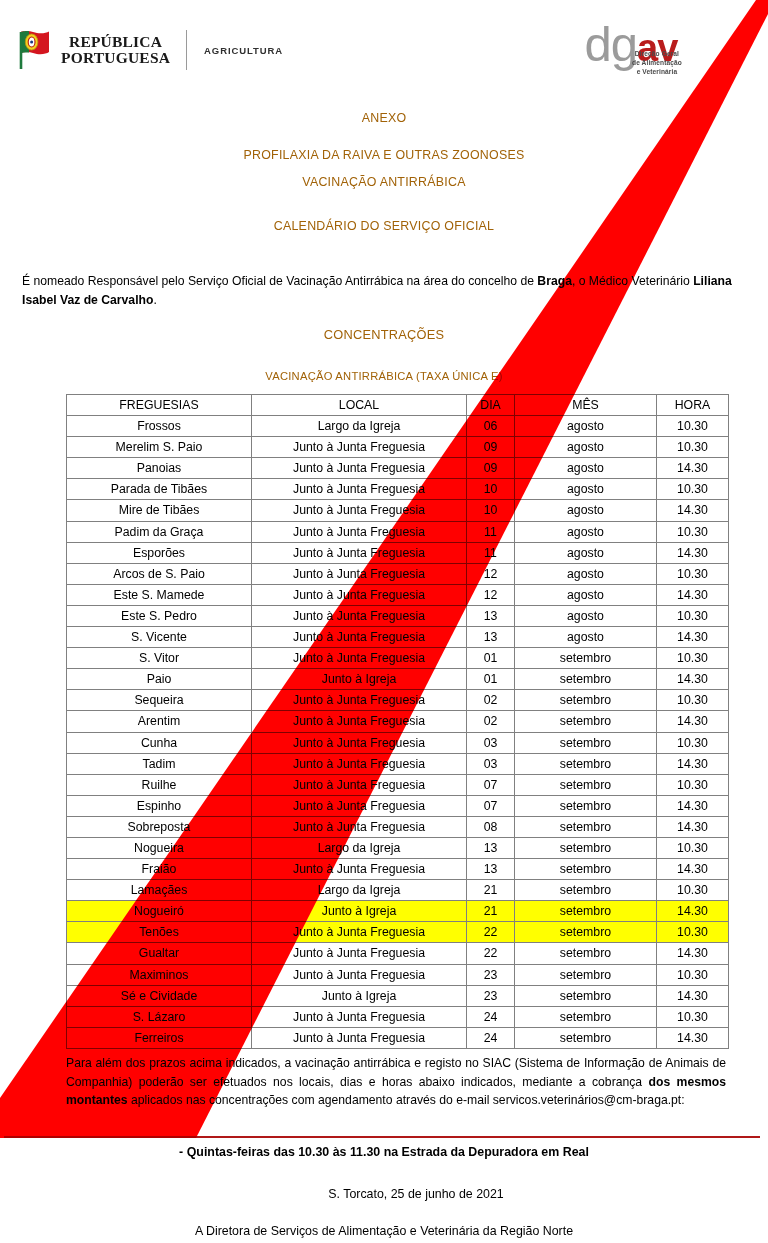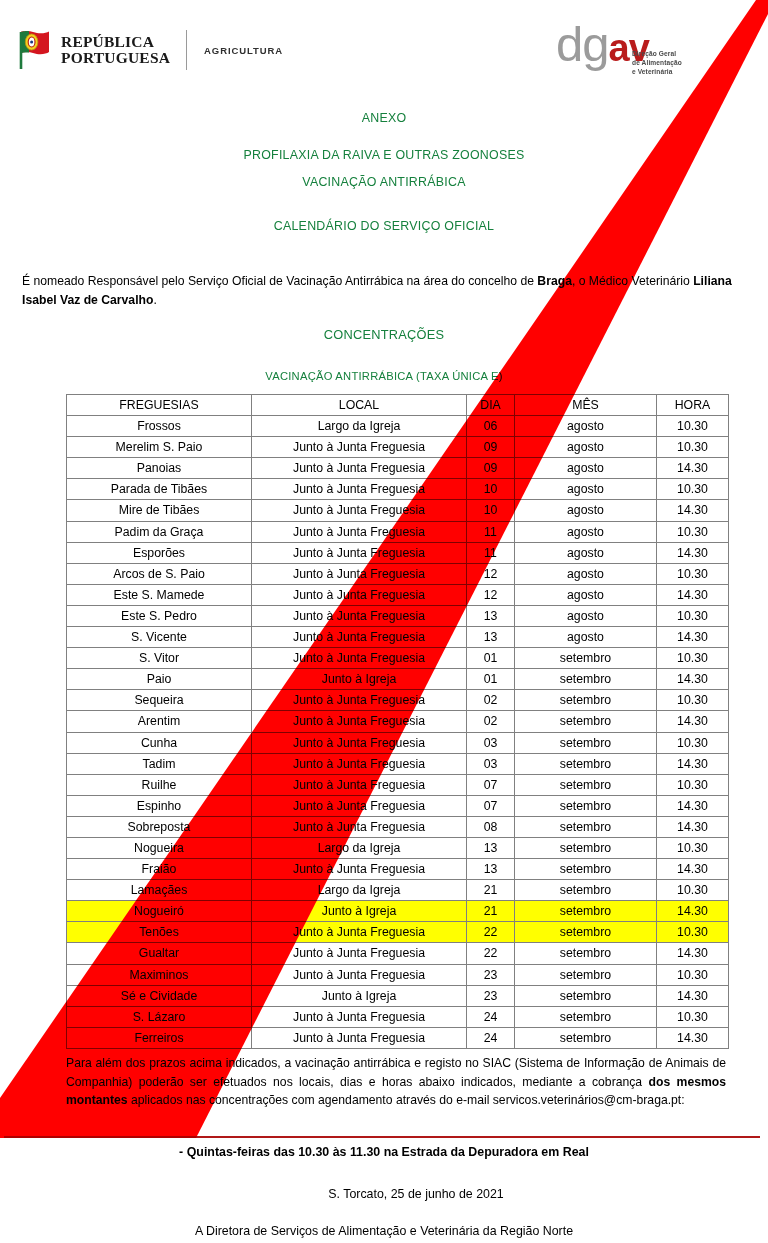--- a/index.html
+++ b/index.html
@@ -19,20 +19,21 @@
     overflow: hidden;
   }
 
   
   .header {
     position: absolute;
     top: 22px;
     left: 0;
     width: 768px;
     height: 72px;
+    text-align: center;
   }
   .rep-logo {
     position: absolute;
     left: 18px;
     top: 4px;
     display: flex;
     align-items: center;
     height: 48px;
   }
   .shield {
@@ -125,21 +126,21 @@
     z-index: 5;
   }
 
   
   .center-line {
     position: absolute;
     width: 768px;
     text-align: center;
     font-size: 12.4px;
     letter-spacing: .25px;
-    color: #15803d;
+    color: #a16207;
   }
   .t-anexo { top: 111px; }
   .t-profilaxia { top: 148px; }
   .t-vacinacao { top: 175px; }
   .t-calendario { top: 219px; }
   .t-concentracoes { top: 327px; font-size: 12.8px; }
   .t-taxa { top: 370px; font-size: 11.2px; }
 
   
   .nomeado {

